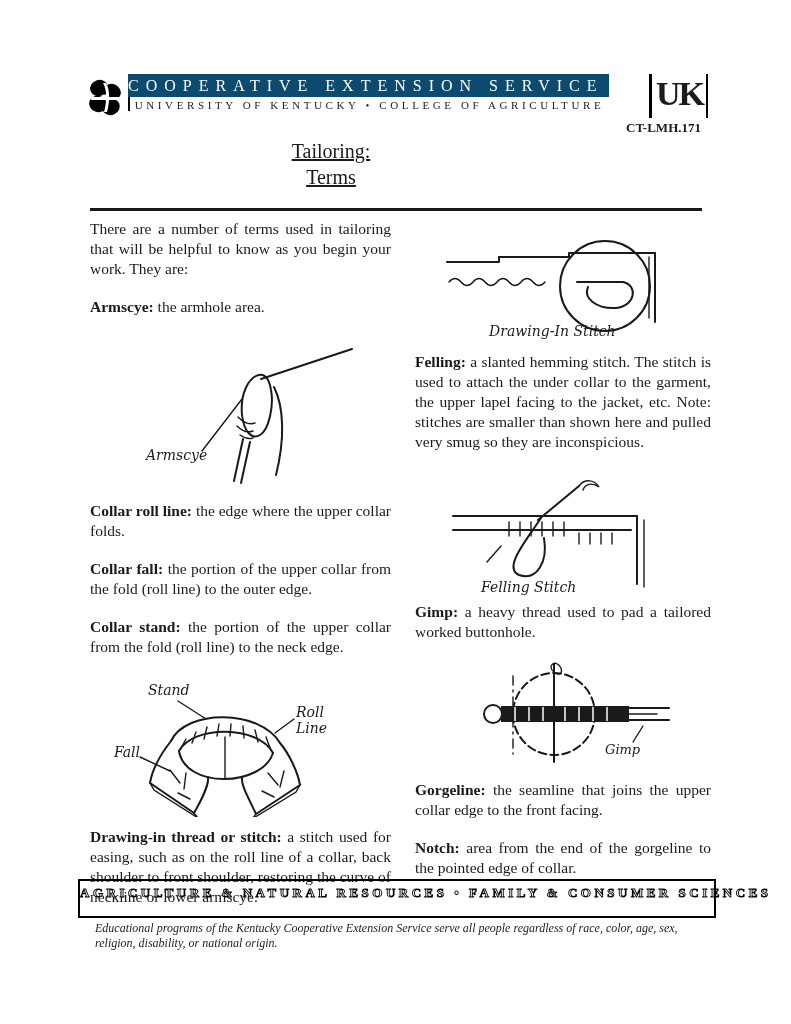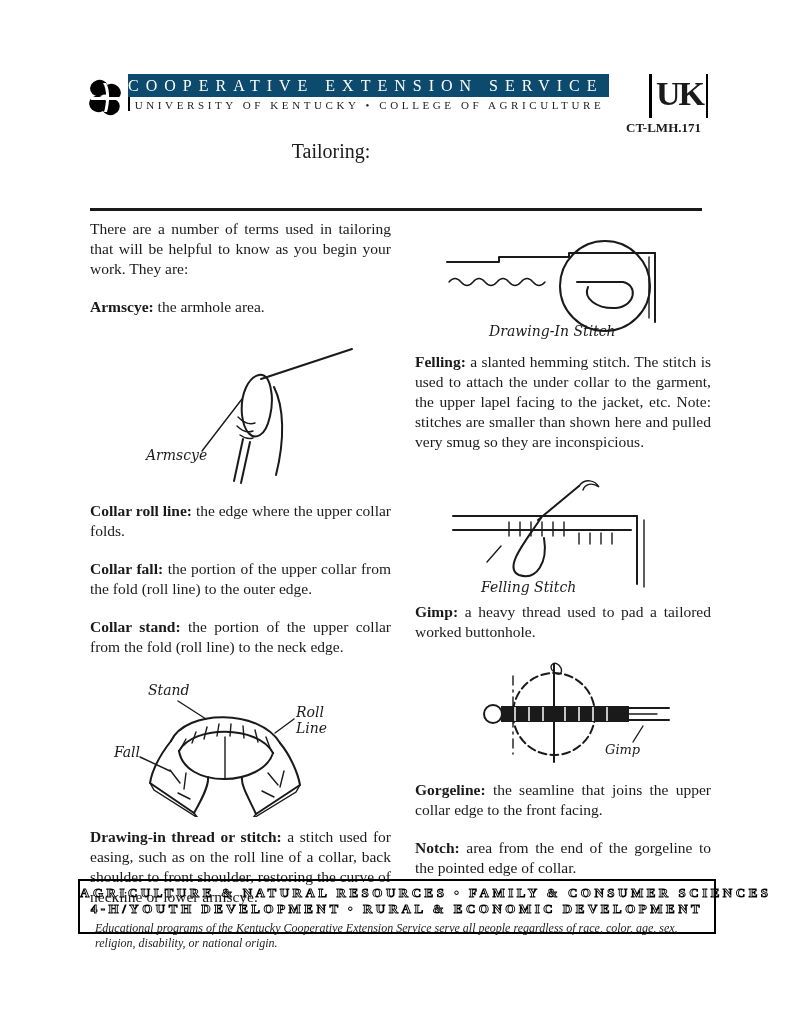--- a/index.html
+++ b/index.html
@@ -27,21 +27,21 @@
   }
   .uk-bar-l{width:3px;background:#000;margin-right:3px;}
   .uk-text{
     font-size:34px;font-weight:bold;line-height:40px;letter-spacing:-2px;
     padding:0 3px 0 1px;
   }
   .uk-bar-r{width:2px;background:#000;}
   .doc-number{
     position:absolute;right:90px;top:120px;font-size:13px;font-weight:bold;margin-left:44px;
   }
-  .title{position:absolute;left:0;top:138px;width:662px;text-align:center;font-size:20px;line-height:26px;}
+  .title{position:absolute;left:0;top:138px;width:662px;text-align:center;font-size:20px;line-height:26px;text-decoration:underline;}
   .rule{position:absolute;left:90px;top:208px;width:612px;height:3px;background:#1a1a1a;}
   
   .col{position:absolute;font-size:15.5px;line-height:20px;text-align:justify;}
   .col-left{left:90px;top:219px;width:301px;}
   .col-right{left:415px;top:224px;width:296px;}
   .para{margin:0 0 18px 0;}
   .para b{font-weight:bold;}
   .fig{display:block;}
   .sketch{stroke:#1a1a1a;fill:none;stroke-width:2;stroke-linecap:round;stroke-linejoin:round;}
   .sketch-thin{stroke:#1a1a1a;fill:none;stroke-width:1.4;stroke-linecap:round;}
@@ -89,20 +89,21 @@
       <div class="uk-bar-l"></div>
       <div class="uk-text">UK</div>
       <div class="uk-bar-r"></div>
     </div>
   </div>
 
   <div class="doc-number">CT-LMH.171</div>
 
   <div class="title">
     <div>Tailoring:</div>
+    <div>Terms</div>
   </div>
 
   <div class="rule"></div>
 
   <div class="col col-right">
 
     <svg class="fig" width="250" height="116" viewBox="0 0 250 116" style="margin:0 0 12px 22px">
       <path class="sketch" d="M10,38 L62,38 L62,33 L132,33 L132,29 L218,29"></path>
       <path class="sketch" d="M218,29 L218,98"></path>
       <path class="sketch-thin" d="M212,33 L212,94"></path>
@@ -230,18 +231,17 @@
       <text class="hand" x="188" y="58">Line</text>
       <text class="hand" x="6" y="82">Fall</text>
     </svg>
 
     <p class="para"><b>Drawing-in thread or stitch:</b><span> a stitch used for easing, such as on the roll line of a collar, back shoulder to front shoulder, restoring the curve of neckline or lower armscye.</span></p>
 
   </div>
 
   <div class="footer-banner">
     <div class="outline-caps">AGRICULTURE &amp; NATURAL RESOURCES  •  FAMILY &amp; CONSUMER SCIENCES</div>
-    <div class="outline-caps">4-H/YOUTH DEVELOPMENT  •  RURAL &amp; ECONOMIC DEVELOPMENT</div>
   </div>
 
   <div class="disclaimer">Educational programs of the Kentucky Cooperative Extension Service serve all people regardless of race, color, age, sex, religion, disability, or national origin.</div>
 
 </div>
 
 </body></html>

